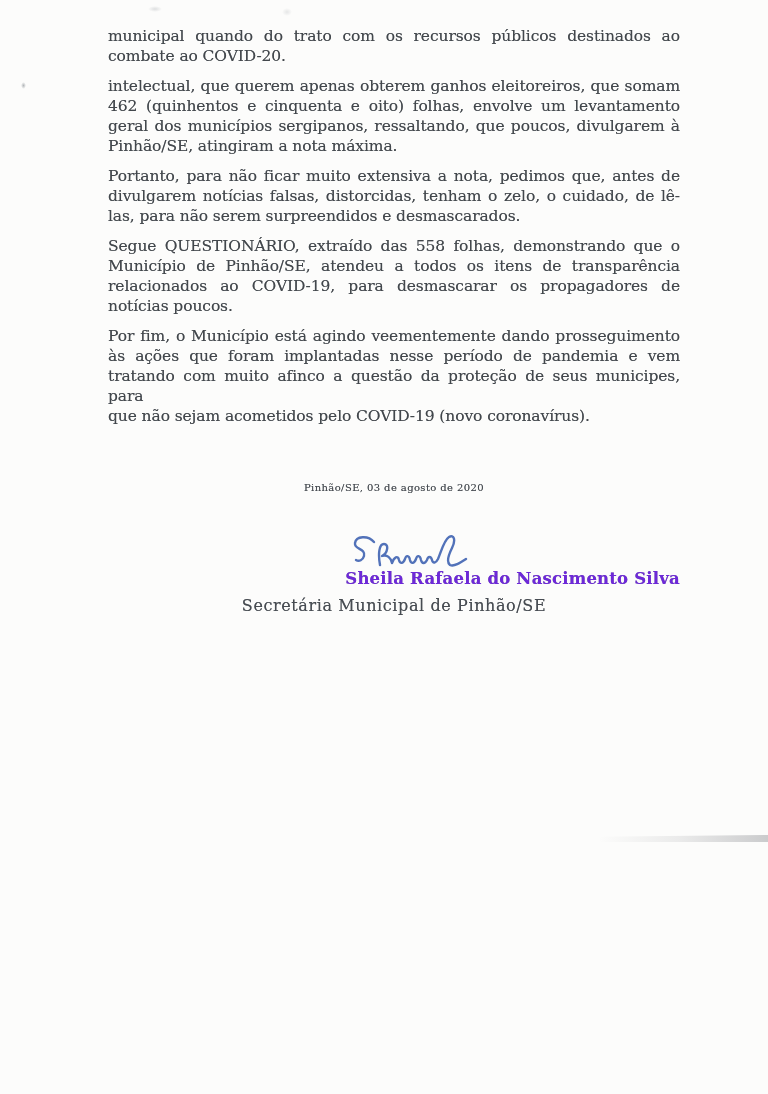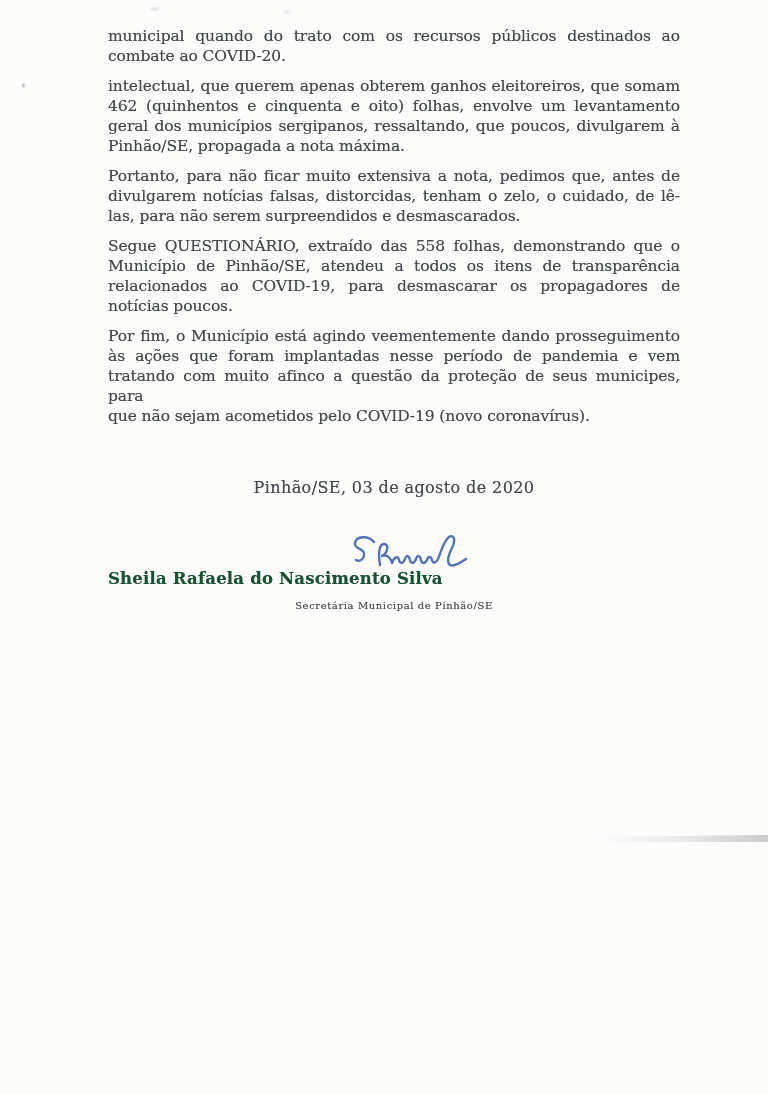--- a/index.html
+++ b/index.html
@@ -16,30 +16,30 @@
     color:#42474c;
     font-size:15.5px;line-height:20px;letter-spacing:-0.1px;
     text-shadow:0 0 0.5px rgba(66,71,76,0.55);
   }
   .para{margin:0 0 10px 0;}
   .ln{width:100%;}
   .just{text-align:justify;text-align-last:justify;}
   
   .dateline{
     margin-top:52px;text-align:center;
-    font-size:16px;letter-spacing:0.4px;color:#43484e;
+    font-size:10px;letter-spacing:0.4px;color:#43484e;
   }
   .sig-svg{display:block;margin:34px auto 0 auto;transform:translateX(14px);}
   .name{
-    margin-top:-9px;text-align:left;font-weight:bold;
-    font-size:16.5px;letter-spacing:0.2px;color:#14532d;
+    margin-top:-9px;text-align:right;font-weight:bold;
+    font-size:16.5px;letter-spacing:0.2px;color:#6d28d9;
   }
   .sig-title{
     margin-top:7px;text-align:center;
-    font-size:10px;letter-spacing:0.6px;color:#474c52;
+    font-size:16px;letter-spacing:0.6px;color:#474c52;
   }
   
   .speck{position:absolute;border-radius:50%;}
   .speck-a{left:21px;top:82px;width:5px;height:7px;
     background:radial-gradient(ellipse at center, rgba(120,126,132,0.55), rgba(120,126,132,0) 70%);}
   .speck-b{left:148px;top:6px;width:14px;height:6px;
     background:radial-gradient(ellipse at center, rgba(150,155,160,0.30), rgba(150,155,160,0) 70%);}
   .speck-c{left:282px;top:8px;width:10px;height:8px;
     background:radial-gradient(ellipse at center, rgba(150,155,160,0.22), rgba(150,155,160,0) 70%);}
   .noise-bl{
@@ -74,21 +74,21 @@
 
     <div class="para">
       <div class="ln just">municipal quando do trato com os recursos públicos destinados ao</div>
       <div class="ln">combate ao COVID-20.</div>
     </div>
 
     <div class="para">
       <div class="ln just">intelectual, que querem apenas obterem ganhos eleitoreiros, que somam</div>
       <div class="ln just">462 (quinhentos e cinquenta e oito) folhas, envolve um levantamento</div>
       <div class="ln just">geral dos municípios sergipanos, ressaltando, que poucos, divulgarem à</div>
-      <div class="ln">Pinhão/SE, propagada a nota máxima.</div>
+      <div class="ln">Pinhão/SE, atingiram a nota máxima.</div>
     </div>
 
     <div class="para">
       <div class="ln just">Portanto, para não ficar muito extensiva a nota, pedimos que, antes de</div>
       <div class="ln just">divulgarem notícias falsas, distorcidas, tenham o zelo, o cuidado, de lê-</div>
       <div class="ln">las, para não serem surpreendidos e desmascarados.</div>
     </div>
 
     <div class="para">
       <div class="ln just">Segue QUESTIONÁRIO, extraído das 558 folhas, demonstrando que o</div>

